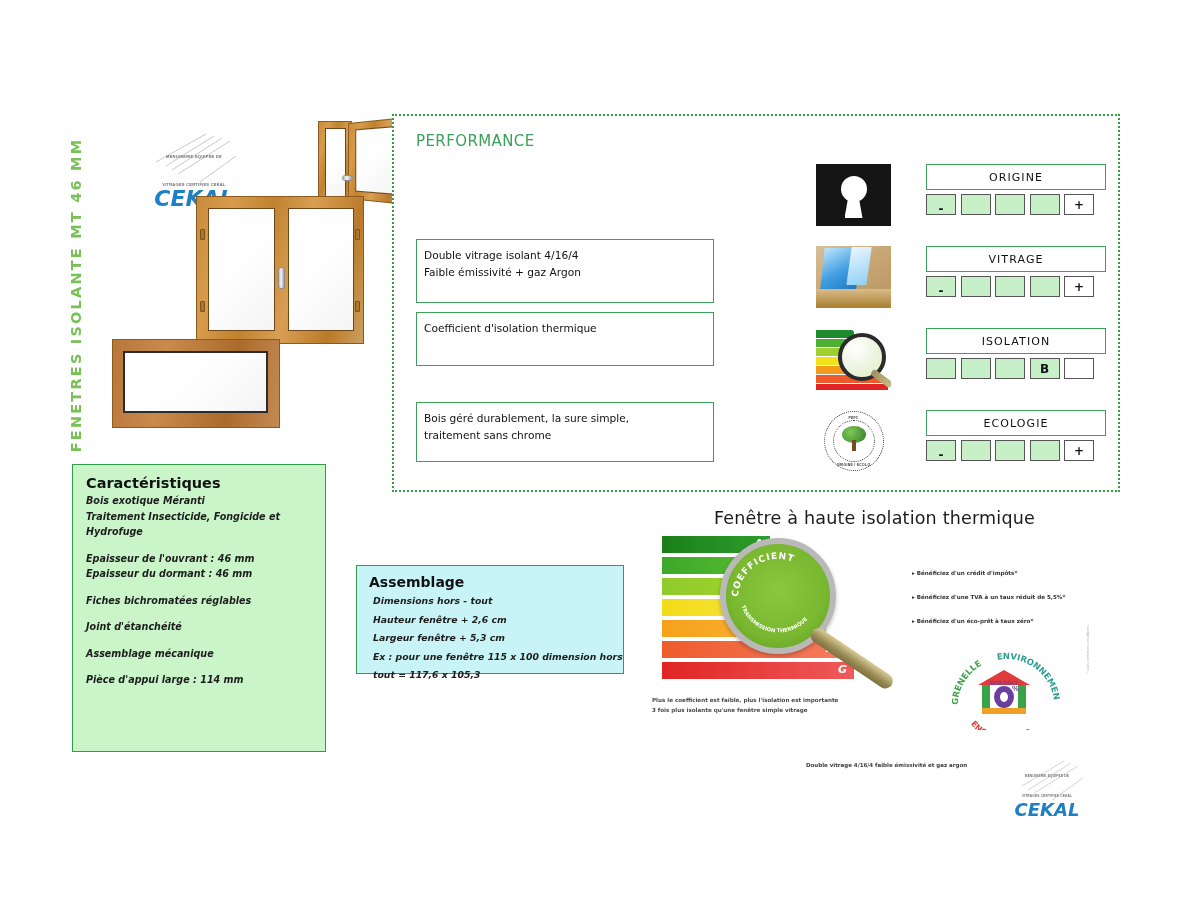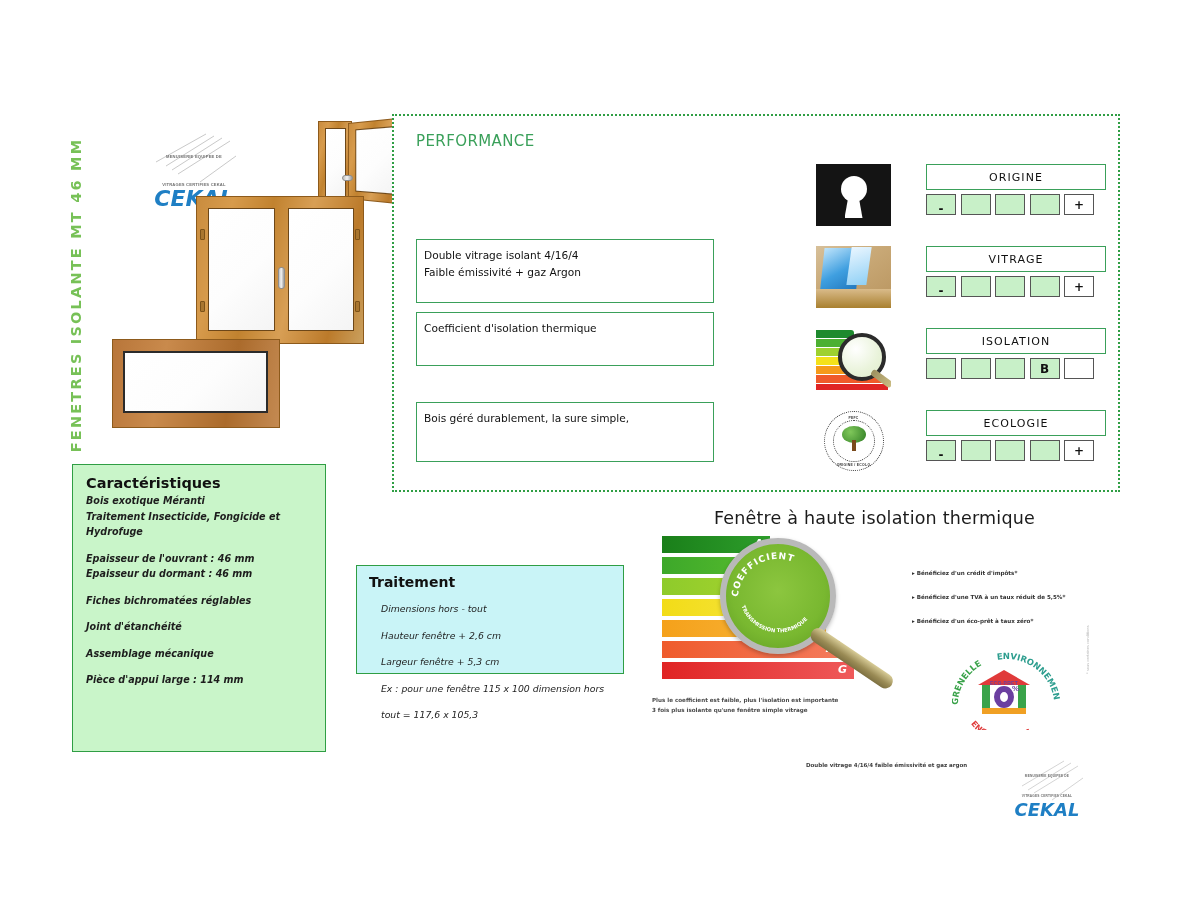--- a/index.html
+++ b/index.html
@@ -120,21 +120,21 @@
   .carac h3{margin:0 0 2px 0;font-size:14.5px;color:#111;font-weight:bold;}
   .carac p{margin:0;font-size:9.6px;font-style:italic;font-weight:bold;
     color:#1d1d1d;line-height:1.62;}
   .carac .gap{height:11px;}
 
   
   .dims{position:absolute;left:356px;top:565px;width:268px;height:109px;
     background:#c9f4f7;border:1.6px solid #2f9e44;box-sizing:border-box;
     padding:8px 8px 0 12px;font-family:"DejaVu Sans",sans-serif;}
   .dims h3{margin:0 0 1px 0;font-size:14px;color:#111;font-weight:bold;}
-  .dims p{margin:12px;font-size:9.3px;font-style:italic;font-weight:normal;
+  .dims p{margin:4px;font-size:9.3px;font-style:italic;font-weight:bold;
     color:#1d1d1d;line-height:1.56;white-space:nowrap;}
 
   
   .bigtitle{position:absolute;left:714px;top:508px;font-size:17.5px;color:#1b1b1b;
     font-family:"DejaVu Sans",sans-serif;letter-spacing:.2px;}
 
   .bigbars{position:absolute;left:662px;top:536px;width:218px;height:150px;}
   .bigbars i{position:absolute;left:0;display:block;height:17px;}
   .bigbars i span{position:absolute;right:7px;top:1px;color:#fff;font-size:11px;
     font-weight:bold;font-family:"DejaVu Sans",sans-serif;}
@@ -246,20 +246,21 @@
 
     <div class="pbox" style="top:123px;height:64px;">
       <div>Double vitrage isolant 4/16/4</div>
       <div>Faible émissivité + gaz Argon</div>
     </div>
     <div class="pbox" style="top:196px;height:54px;">
       <div>Coefficient d'isolation thermique</div>
     </div>
     <div class="pbox" style="top:286px;height:60px;">
       <div>Bois géré durablement, la sure simple,</div>
+      <div>traitement sans chrome</div>
     </div>
 
     <div class="rrow" style="left:422px;top:48px;">
       <div class="ricon">
           <div class="keyhole"></div>
         </div>
       <div class="rlabelbox">ORIGINE</div>
       <div class="scale">
         <div class="cell minus">
             <span class="sym">-</span>
@@ -361,21 +362,21 @@
     <p>Fiches bichromatées réglables</p>
     <div class="gap"></div>
     <p>Joint d'étanchéité</p>
     <div class="gap"></div>
     <p>Assemblage mécanique</p>
     <div class="gap"></div>
     <p>Pièce d'appui large : 114 mm</p>
   </div>
 
   <div class="dims">
-    <h3>Traitement</h3>
+    <h3>Assemblage</h3>
     <p>Dimensions hors - tout</p>
     <p>Hauteur fenêtre + 2,6 cm</p>
     <p>Largeur fenêtre + 5,3 cm</p>
     <p>Ex : pour une fenêtre 115 x 100 dimension hors</p>
     <p>tout = 117,6 x 105,3</p>
   </div>
 
   <div class="bigtitle">Fenêtre à haute isolation thermique</div>
 
   <div class="bigbars">

